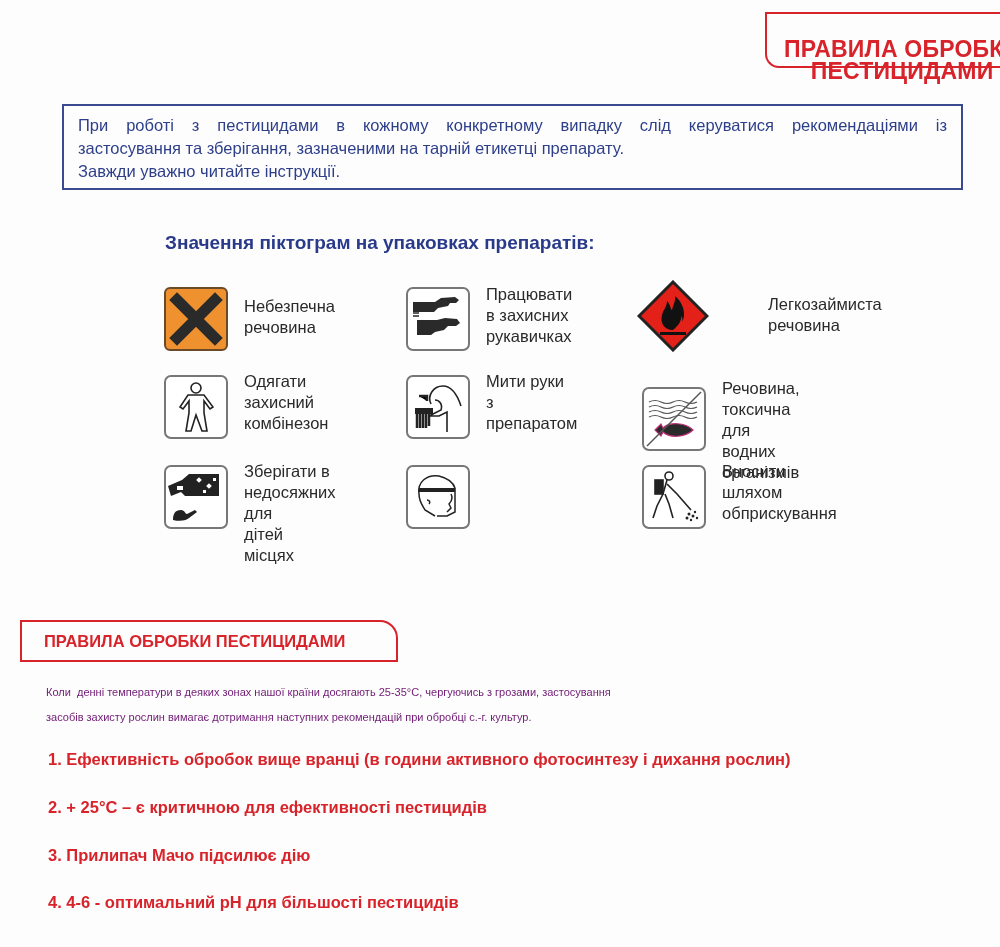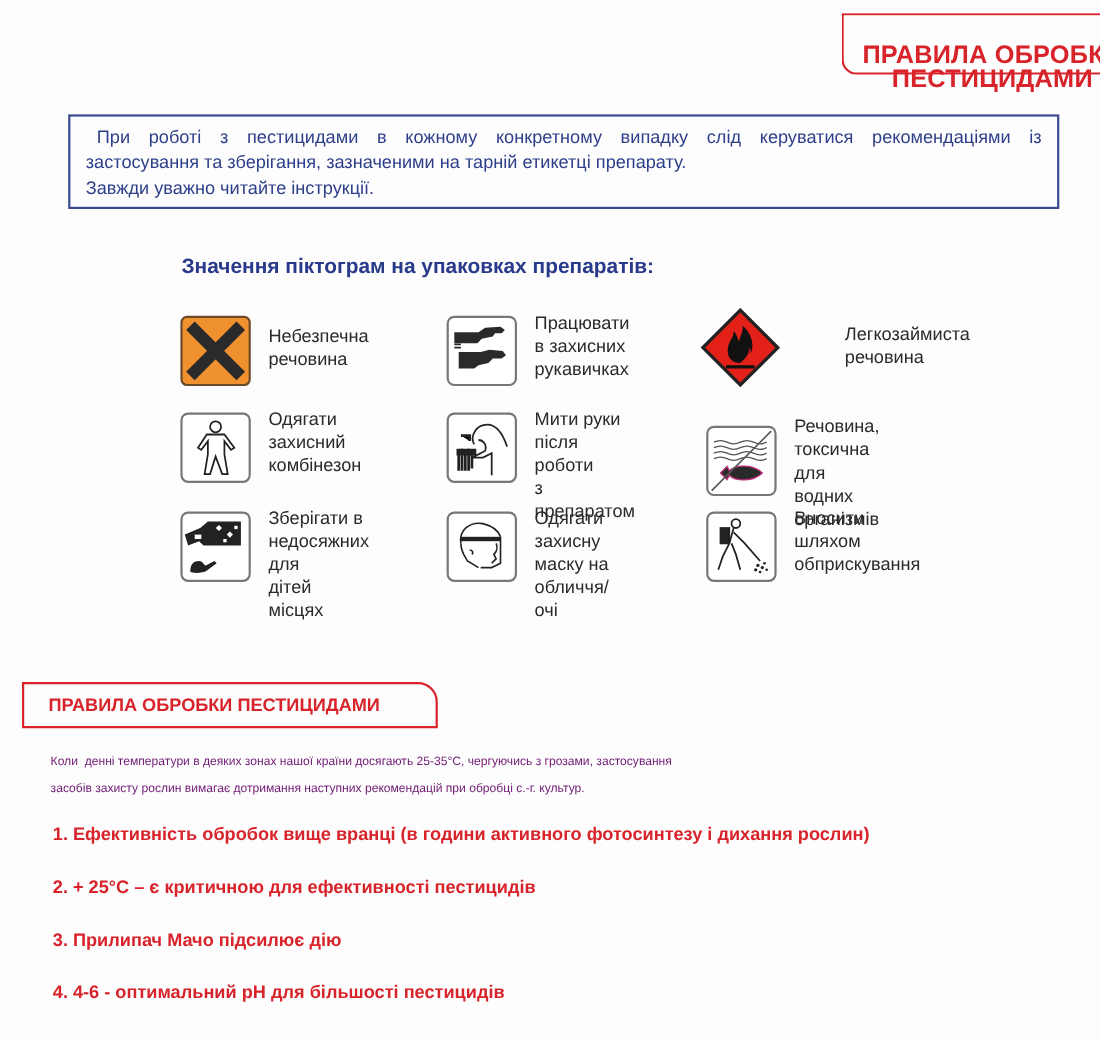--- a/index.html
+++ b/index.html
@@ -1,20 +1,20 @@
 <!DOCTYPE html>
 <html><head>
 <meta charset="utf-8">
 <style>
   html,body{margin:0;padding:0;background:#fdfdfd;}
   body{width:1000px;height:947px;position:relative;overflow:hidden;font-family:"Liberation Sans",sans-serif;color:#222;}
   .top-badge{position:absolute;left:765px;top:12px;width:260px;height:56px;border:2.5px solid #d8232a;border-right:none;border-radius:0 0 0 14px;box-sizing:border-box;}
   .top-badge .t{position:absolute;left:17px;top:24px;color:#d8232a;font-weight:bold;font-size:23px;line-height:22px;letter-spacing:0.2px;text-align:center;}
   .info-box{position:absolute;left:62px;top:104px;width:901px;height:86px;border:2.5px solid #3a4a8f;box-sizing:border-box;padding:8px 14px 0 14px;color:#2e3f8a;font-size:16.5px;line-height:23px;}
-  .info-box .l1{text-align:justify;text-align-last:justify;margin-left:10px;}
+  .info-box .l1{text-align:justify;text-align-last:justify;}
   .picto-title{position:absolute;left:165px;top:232px;color:#2a3a8a;font-weight:bold;font-size:19px;}
   .grid{position:absolute;left:163px;top:286px;}
   .item{position:absolute;display:flex;align-items:flex-start;}
   .icon{width:66px;height:66px;flex:0 0 66px;}
   .icon svg{width:66px;height:66px;display:block;}
   .label{margin-left:15px;font-size:16.5px;line-height:21px;color:#2a2a2a;}
   .rules-tab{position:absolute;left:20px;top:620px;width:378px;height:42px;border:2.5px solid #d8232a;border-radius:0 18px 0 0;box-sizing:border-box;}
   .rules-tab .t{position:absolute;left:22px;top:10px;color:#d8232a;font-weight:bold;font-size:16.5px;}
   .intro{position:absolute;left:46px;top:680px;width:940px;font-size:11px;line-height:25px;color:#701a75;}
   .rule{position:absolute;left:48px;color:#d8232a;font-weight:bold;font-size:16.5px;}
@@ -106,21 +106,20 @@
           </g>
           <g stroke="#222" stroke-width="2.5">
             <path d="M14 22 h8 v5"></path>
             <path d="M12 36 v18 M15 34 v20 M18 36 v18 M21 34 v20 M24 38 v14"></path>
           </g>
           <path d="M10 34 h18 v6 h-18z" fill="#222"></path>
         </svg>
     </div>
     <div class="label" style="margin-top:-3px;">
       <div>Мити руки</div>
-      <div>після роботи</div>
       <div>з препаратом</div>
     </div>
   </div>
   <div class="item" style="left:478px;top:100px;">
     <div class="icon">
       <svg viewBox="0 0 66 66">
           <rect x="2" y="2" width="62" height="62" rx="6" fill="#fff" stroke="#777" stroke-width="2"></rect>
           <g fill="none" stroke="#555" stroke-width="1.2">
             <path d="M8 16 q6 -3 12 0 t12 0 t12 0 t12 0"></path>
             <path d="M8 21 q6 -3 12 0 t12 0 t12 0 t12 0"></path>
@@ -167,25 +166,20 @@
           <g fill="none" stroke="#222" stroke-width="1.5">
             <path d="M14 30 c-2 -12 8 -20 20 -18 c8 2 14 6 16 12"></path>
             <path d="M14 30 c0 8 4 12 6 16 l10 6"></path>
             <path d="M50 24 v24 l-8 4 h-10"></path>
             <path d="M46 30 c2 4 0 8 -2 10 l2 4 l-4 4"></path>
             <path d="M22 36 c2 0 4 2 2 4"></path>
           </g>
           <rect x="14" y="24" width="36" height="4" fill="#222"></rect>
         </svg>
     </div>
-    <div class="label" style="margin-top:-3px;">
-      <div>Одягати захисну</div>
-      <div>маску на</div>
-      <div>обличчя/очі</div>
-    </div>
   </div>
   <div class="item" style="left:478px;top:178px;">
     <div class="icon">
       <svg viewBox="0 0 66 66">
           <rect x="2" y="2" width="62" height="62" rx="6" fill="#fff" stroke="#777" stroke-width="2"></rect>
           <g fill="none" stroke="#222" stroke-width="1.6">
             <circle cx="28" cy="12" r="4"></circle>
             <path d="M26 16 l-4 14 l-6 12 l-4 12 M24 30 l4 10 l4 14"></path>
             <path d="M26 20 l10 10 l14 16"></path>
             <rect x="14" y="16" width="8" height="14" fill="#222"></rect>

